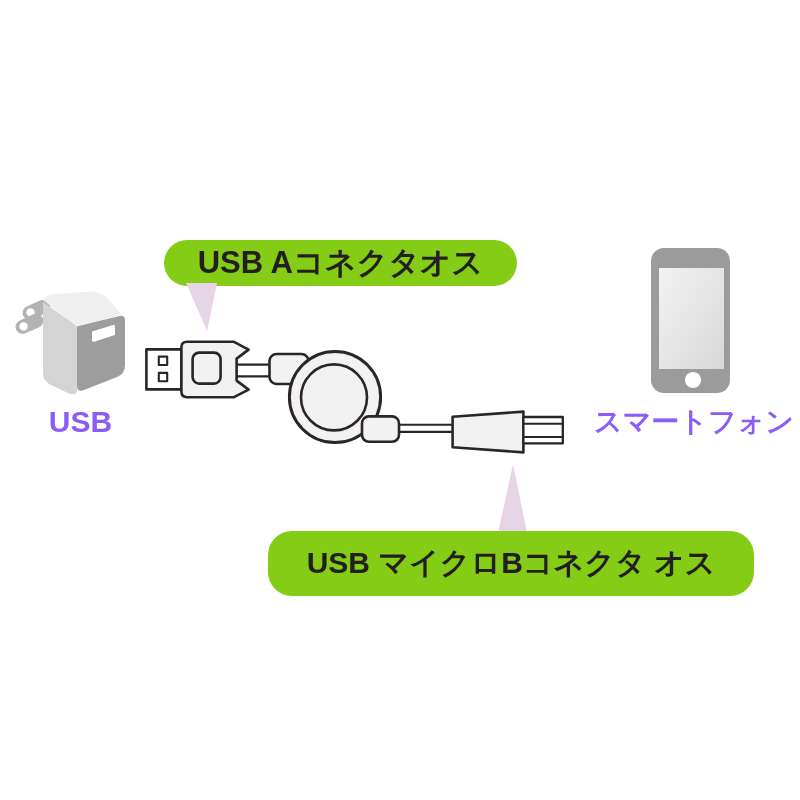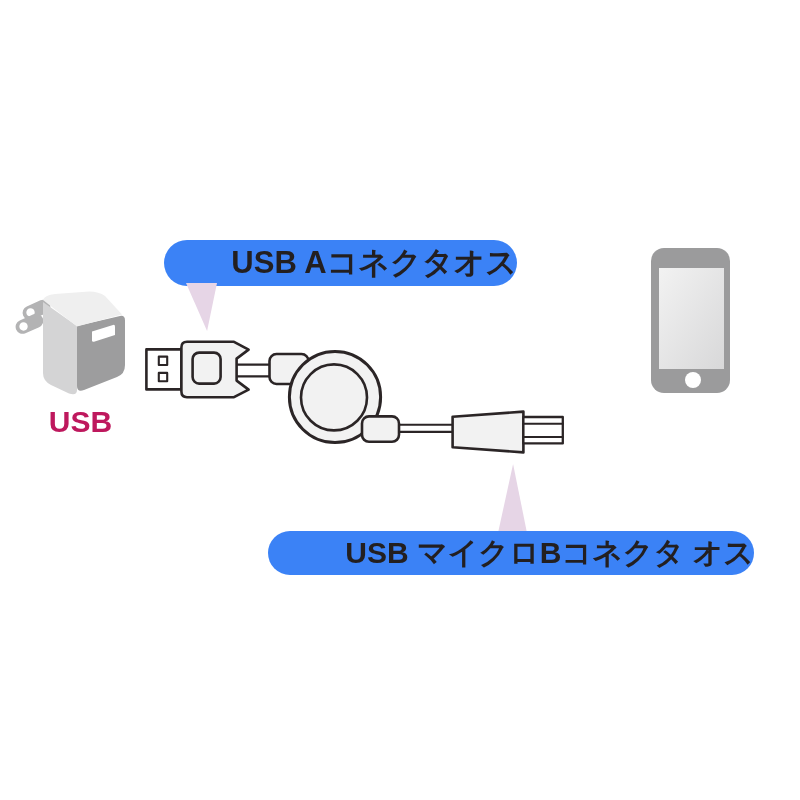--- a/index.html
+++ b/index.html
@@ -1,36 +1,36 @@
 <!DOCTYPE html>
 <html><head>
 <meta charset="utf-8">
 <style>
   html,body{margin:0;padding:0;background:#ffffff;}
   body{width:800px;height:800px;overflow:hidden;
        font-family:"Liberation Sans","DejaVu Sans",sans-serif;}
   .canvas{position:relative;width:800px;height:800px;background:#fff;}
 
   
-  .bubble{position:absolute;background:#3b82f6;border-radius:24px;
-          display:flex;align-items:center;justify-content:flex-end;}
+  .bubble{position:absolute;background:#84cc16;border-radius:24px;
+          display:flex;align-items:center;justify-content:center;}
   .bubble-text{font-weight:bold;color:#231f20;white-space:nowrap;}
   .bubble-tail{position:absolute;background:#e6d5e6;}
   #callout-top{left:164px;top:240px;width:353px;height:46px;}
   #callout-top .bubble-text{font-size:31px;}
   #tail-top{left:186px;top:283px;width:31px;height:48px;
             clip-path:polygon(0 0,100% 0,68% 100%);}
-  #callout-bottom{left:268px;top:531px;width:486px;height:44px;}
+  #callout-bottom{left:268px;top:531px;width:486px;height:65px;}
   #callout-bottom .bubble-text{font-size:30px;}
   #tail-bottom{left:498px;top:464px;width:29px;height:69px;
                clip-path:polygon(52% 0,0 100%,100% 100%);}
 
   
   .device-label{position:absolute;text-align:center;font-weight:bold;
-                color:#be185d;line-height:31px;}
+                color:#8b5cf6;line-height:31px;}
   #charger-label{left:18px;top:406px;width:125px;font-size:30px;}
   #phone-label{left:594px;top:406px;width:200px;font-size:28px;}
 
   .icon-abs{position:absolute;}
 </style>
 </head>
 <body>
 
 <div class="canvas">
 
@@ -113,15 +113,16 @@
         <stop offset="0" stop-color="#f2f2f2"></stop>
         <stop offset="1" stop-color="#d8d8d9"></stop>
       </linearGradient>
     </defs>
     <rect x="3" y="2" width="79" height="145" rx="13" fill="#9b9b9c"></rect>
     <rect x="11" y="22" width="65" height="101" fill="url(#scr)"></rect>
     <circle cx="45" cy="134" r="8" fill="#ffffff"></circle>
   </svg>
 
   <div class="device-label" id="phone-label">
+    <div>スマートフォン</div>
   </div>
 
 </div>
 
 </body></html>

